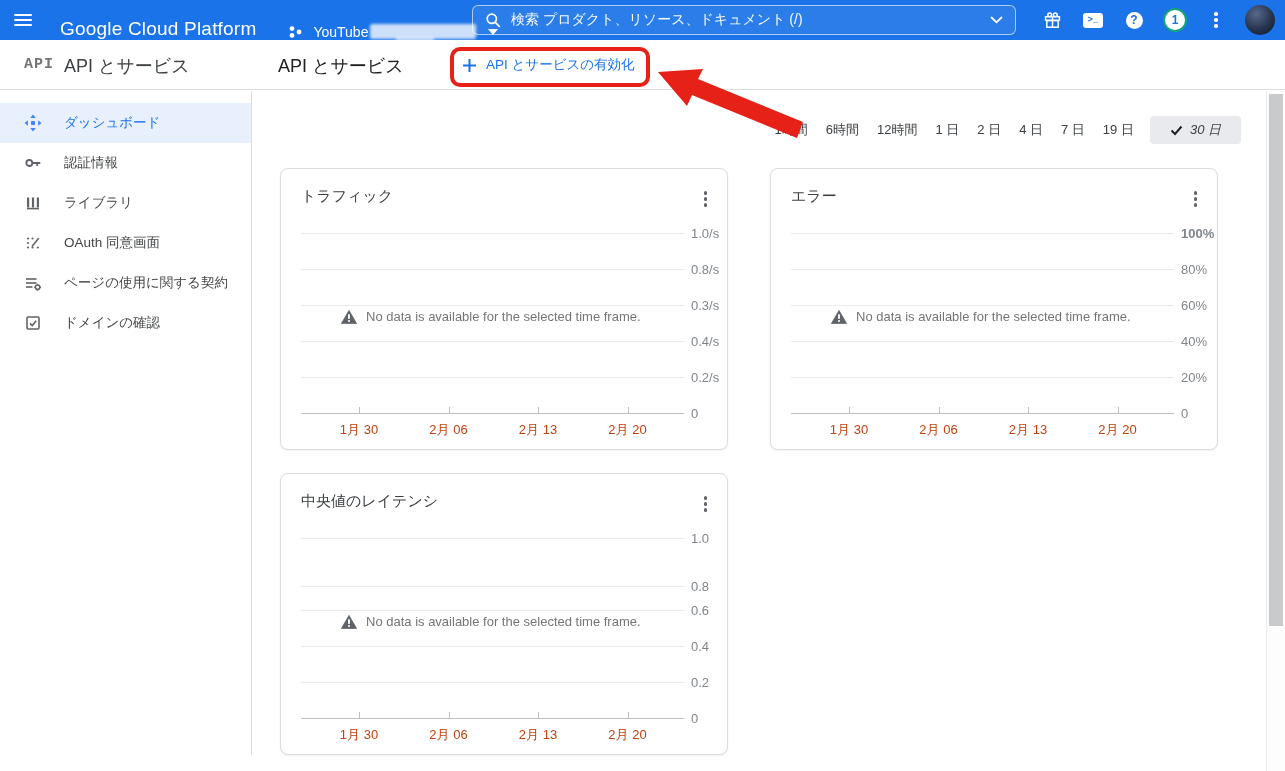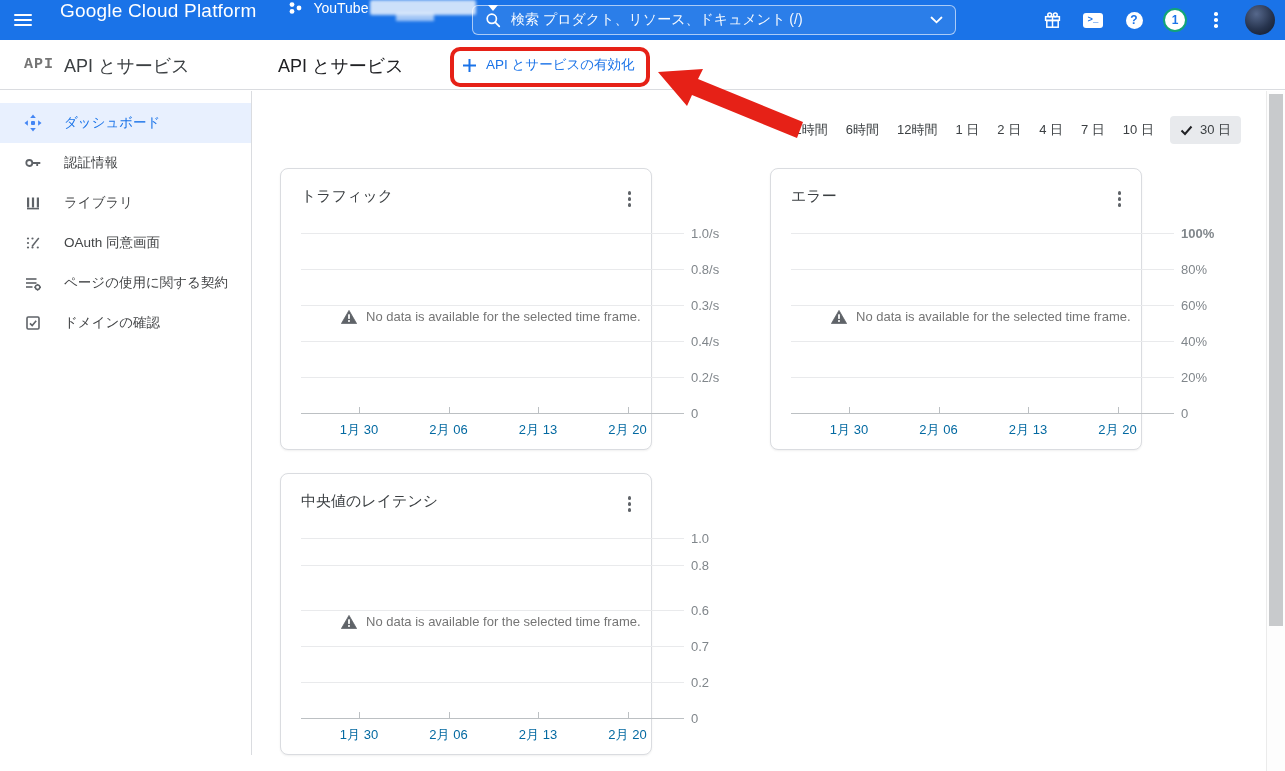--- a/index.html
+++ b/index.html
@@ -3,32 +3,32 @@
 <meta charset="utf-8">
 <style>
   * { box-sizing: border-box; margin: 0; padding: 0; }
   html,body { width:1285px; height:771px; }
   body {
     font-family: "Liberation Sans", sans-serif;
     background:#fff; position:relative; overflow:hidden;
     -webkit-font-smoothing: antialiased;
   }
   
-  .topbar{position:absolute;left:0;top:0;width:1285px;height:40px;background:#1a73e8;display:flex;align-items:flex-start;z-index:30;}
+  .topbar{position:absolute;left:0;top:0;width:1285px;height:40px;background:#1a73e8;display:flex;align-items:flex-end;z-index:30;}
   .hamburger{width:46px;height:40px;display:flex;flex-direction:column;justify-content:center;align-items:center;gap:3px;cursor:pointer;}
   .hamburger i{display:block;width:18px;height:2px;background:#fff;border-radius:1px;}
   .gcp-logo{color:#fff;font-size:19px;letter-spacing:.2px;white-space:nowrap;margin-left:14px;}
   .projsel{display:flex;align-items:center;margin-left:32px;cursor:pointer;}
   .proj-icon{margin-right:9px;display:flex;}
   .proj-name{color:#fff;font-size:14px;font-weight:500;}
   .redact{position:relative;display:inline-block;width:106px;height:16px;margin-left:2px;}
   .redact .r1{position:absolute;left:0;top:0;width:106px;height:15px;background:rgba(255,255,255,.78);filter:blur(1.5px);border-radius:2px;}
   .redact .r2{position:absolute;left:26px;top:13px;width:38px;height:8px;background:rgba(255,255,255,.6);filter:blur(1.5px);}
   .proj-caret{width:0;height:0;border-left:5px solid transparent;border-right:5px solid transparent;border-top:6px solid #fff;margin-left:12px;}
-  .searchbox{position:absolute;left:472px;top:5px;width:484px;height:30px;border:1px solid rgba(255,255,255,.6);border-radius:6px;background:rgba(255,255,255,.08);display:flex;align-items:center;padding:12px 12px;cursor:text;}
+  .searchbox{position:absolute;left:472px;top:5px;width:544px;height:30px;border:1px solid rgba(255,255,255,.6);border-radius:6px;background:rgba(255,255,255,.08);display:flex;align-items:center;padding:12px 12px;cursor:text;}
   .searchbox .stext{color:rgba(255,255,255,.96);font-size:14px;margin-left:10px;flex:1;white-space:nowrap;overflow:hidden;}
   .iconbar{position:absolute;right:10px;top:0;height:40px;display:flex;align-items:center;gap:17px;}
   .tb-ic{width:24px;height:24px;display:flex;align-items:center;justify-content:center;cursor:pointer;}
   .shell-box{width:20px;height:15px;background:#fff;border-radius:3px;color:#1a73e8;font-family:"Liberation Mono",monospace;font-size:9px;font-weight:bold;display:flex;align-items:center;justify-content:center;}
   .help-c{width:17px;height:17px;background:#fff;border-radius:50%;color:#1a73e8;font-size:12px;font-weight:bold;display:flex;align-items:center;justify-content:center;}
   .notif{width:24px;height:24px;background:#fff;border:2.5px solid #12a478;border-radius:50%;color:#1a73e8;font-size:12px;font-weight:bold;display:flex;align-items:center;justify-content:center;}
   .morev{display:flex;flex-direction:column;gap:2.5px;}
   .morev i{width:3.5px;height:3.5px;background:#fff;border-radius:50%;}
   .avatar{width:30px;height:30px;border-radius:50%;background:radial-gradient(circle at 38% 30%, #56688c, #27344e 55%, #101a2c 95%);cursor:pointer;}
   
@@ -43,33 +43,33 @@
   
   .sidebar{position:absolute;left:0;top:91px;width:252px;height:664px;background:#fff;border-right:1px solid #dadce0;padding-top:12px;}
   .side-item{height:40px;display:flex;align-items:center;padding-left:24px;cursor:pointer;}
   .side-item.active{background:#e8f0fe;}
   .side-icon{width:18px;height:18px;display:flex;align-items:center;justify-content:center;}
   .side-label{margin-left:22px;font-size:13.5px;color:#424446;white-space:nowrap;}
   .side-item.active .side-label{color:#1a73e8;}
   
   .timebar{position:absolute;top:116px;right:44px;height:28px;display:flex;align-items:center;gap:14px;z-index:5;}
   .trange{font-size:13px;font-weight:500;color:#3c4043;cursor:pointer;white-space:nowrap;padding:4px 2px;}
-  .trange.chip{background:#e8eaed;border-radius:4px;padding:5px 10px;display:flex;align-items:center;gap:7px;}
-  
-  .card{position:absolute;width:372px;height:282px;background:#fff;border:1px solid #dadce0;border-radius:8px;box-shadow:0 1px 2px rgba(60,64,67,.08);}
+  .trange.chip{background:#e8eaed;border-radius:4px;padding:5px 20px;display:flex;align-items:center;gap:7px;font-style:italic;}
+  
+  .card{position:absolute;width:448px;height:282px;background:#fff;border:1px solid #dadce0;border-radius:8px;box-shadow:0 1px 2px rgba(60,64,67,.08);}
   .card-head{position:absolute;left:20px;right:16px;top:18px;display:flex;justify-content:space-between;align-items:flex-start;}
   .card-title{font-size:15px;color:#3c4043;}
   .card-menu{display:flex;flex-direction:column;gap:2.5px;padding:4px;cursor:pointer;}
   .card-menu i{width:3.5px;height:3.5px;background:#5f6368;border-radius:50%;}
   .plot{position:absolute;left:20px;top:64px;width:383px;height:212px;}
   .gridline{position:absolute;left:0;width:383px;height:0;border-top:1px solid #e9eaec;}
   .gridline.baseline{border-top:1px solid #bcc0c3;}
   .ylab{position:absolute;left:390px;top:-8px;font-size:13px;color:#80868b;white-space:nowrap;}
   .tick{position:absolute;top:174px;width:1px;height:7px;background:#bcc0c3;}
-  .xlab{position:absolute;top:188px;transform:translateX(-50%);font-size:13px;color:#0369a1;white-space:nowrap;}
+  .xlab{position:absolute;top:188px;transform:translateX(-50%);font-size:13px;color:#c2410c;white-space:nowrap;}
   .nodata{position:absolute;left:40px;top:76px;display:flex;align-items:center;gap:9px;}
   .nodata-text{font-size:13px;color:#757575;white-space:nowrap;}
   
   .scrollbar{position:absolute;right:0;top:91px;width:19px;height:680px;background:#fdfdfd;border-left:1px solid #ebebeb;}
   .sthumb{position:absolute;left:2px;top:3px;width:14px;height:532px;background:#c8cacc;cursor:pointer;}
 </style>
 </head>
 <body>
 
 <div class="topbar">
@@ -226,21 +226,21 @@
 </div>
 
 <div class="timebar">
   <span class="trange">1時間</span>
   <span class="trange">6時間</span>
   <span class="trange">12時間</span>
   <span class="trange">1 日</span>
   <span class="trange">2 日</span>
   <span class="trange">4 日</span>
   <span class="trange">7 日</span>
-  <span class="trange">10 日</span>
+  <span class="trange">19 日</span>
   <span class="trange chip">
     <svg width="13" height="11" viewBox="0 0 13 11">
         <polyline points="1.5,5.5 5,9 11.5,1.5" fill="none" stroke="#202124" stroke-width="2"></polyline>
       </svg>
     <span>30 日</span>
   </span>
 </div>
 
 <div class="scrollbar">
   <div class="sthumb"></div>
@@ -354,28 +354,28 @@
         <svg width="16" height="14" viewBox="0 0 16 14">
           <path d="M8 0.4 L15.6 13.6 H0.4 Z" fill="#5f6368" stroke="#5f6368" stroke-width="0.8" stroke-linejoin="round"></path>
           <rect x="7.1" y="4.3" width="1.8" height="4.6" fill="#fff"></rect>
           <circle cx="8" cy="11" r="1.05" fill="#fff"></circle>
         </svg>
         <span class="nodata-text">No data is available for the selected time frame.</span>
       </div>
     <div class="gridline" style="top: 0px;">
         <span class="ylab">1.0</span>
       </div>
-      <div class="gridline" style="top: 27px;">
+      <div class="gridline" style="top: 48px;">
         <span class="ylab">0.8</span>
       </div>
       <div class="gridline" style="top: 72px;">
         <span class="ylab">0.6</span>
       </div>
       <div class="gridline" style="top: 108px;">
-        <span class="ylab">0.7</span>
+        <span class="ylab">0.4</span>
       </div>
       <div class="gridline" style="top: 144px;">
         <span class="ylab">0.2</span>
       </div>
       <div class="gridline baseline" style="top: 180px;">
         <span class="ylab">0</span>
       </div>
       <div class="tick" style="left: 58px;"></div>
       <div class="xlab" style="left: 58px;">1月 30</div>
       <div class="tick" style="left: 147.5px;"></div>

